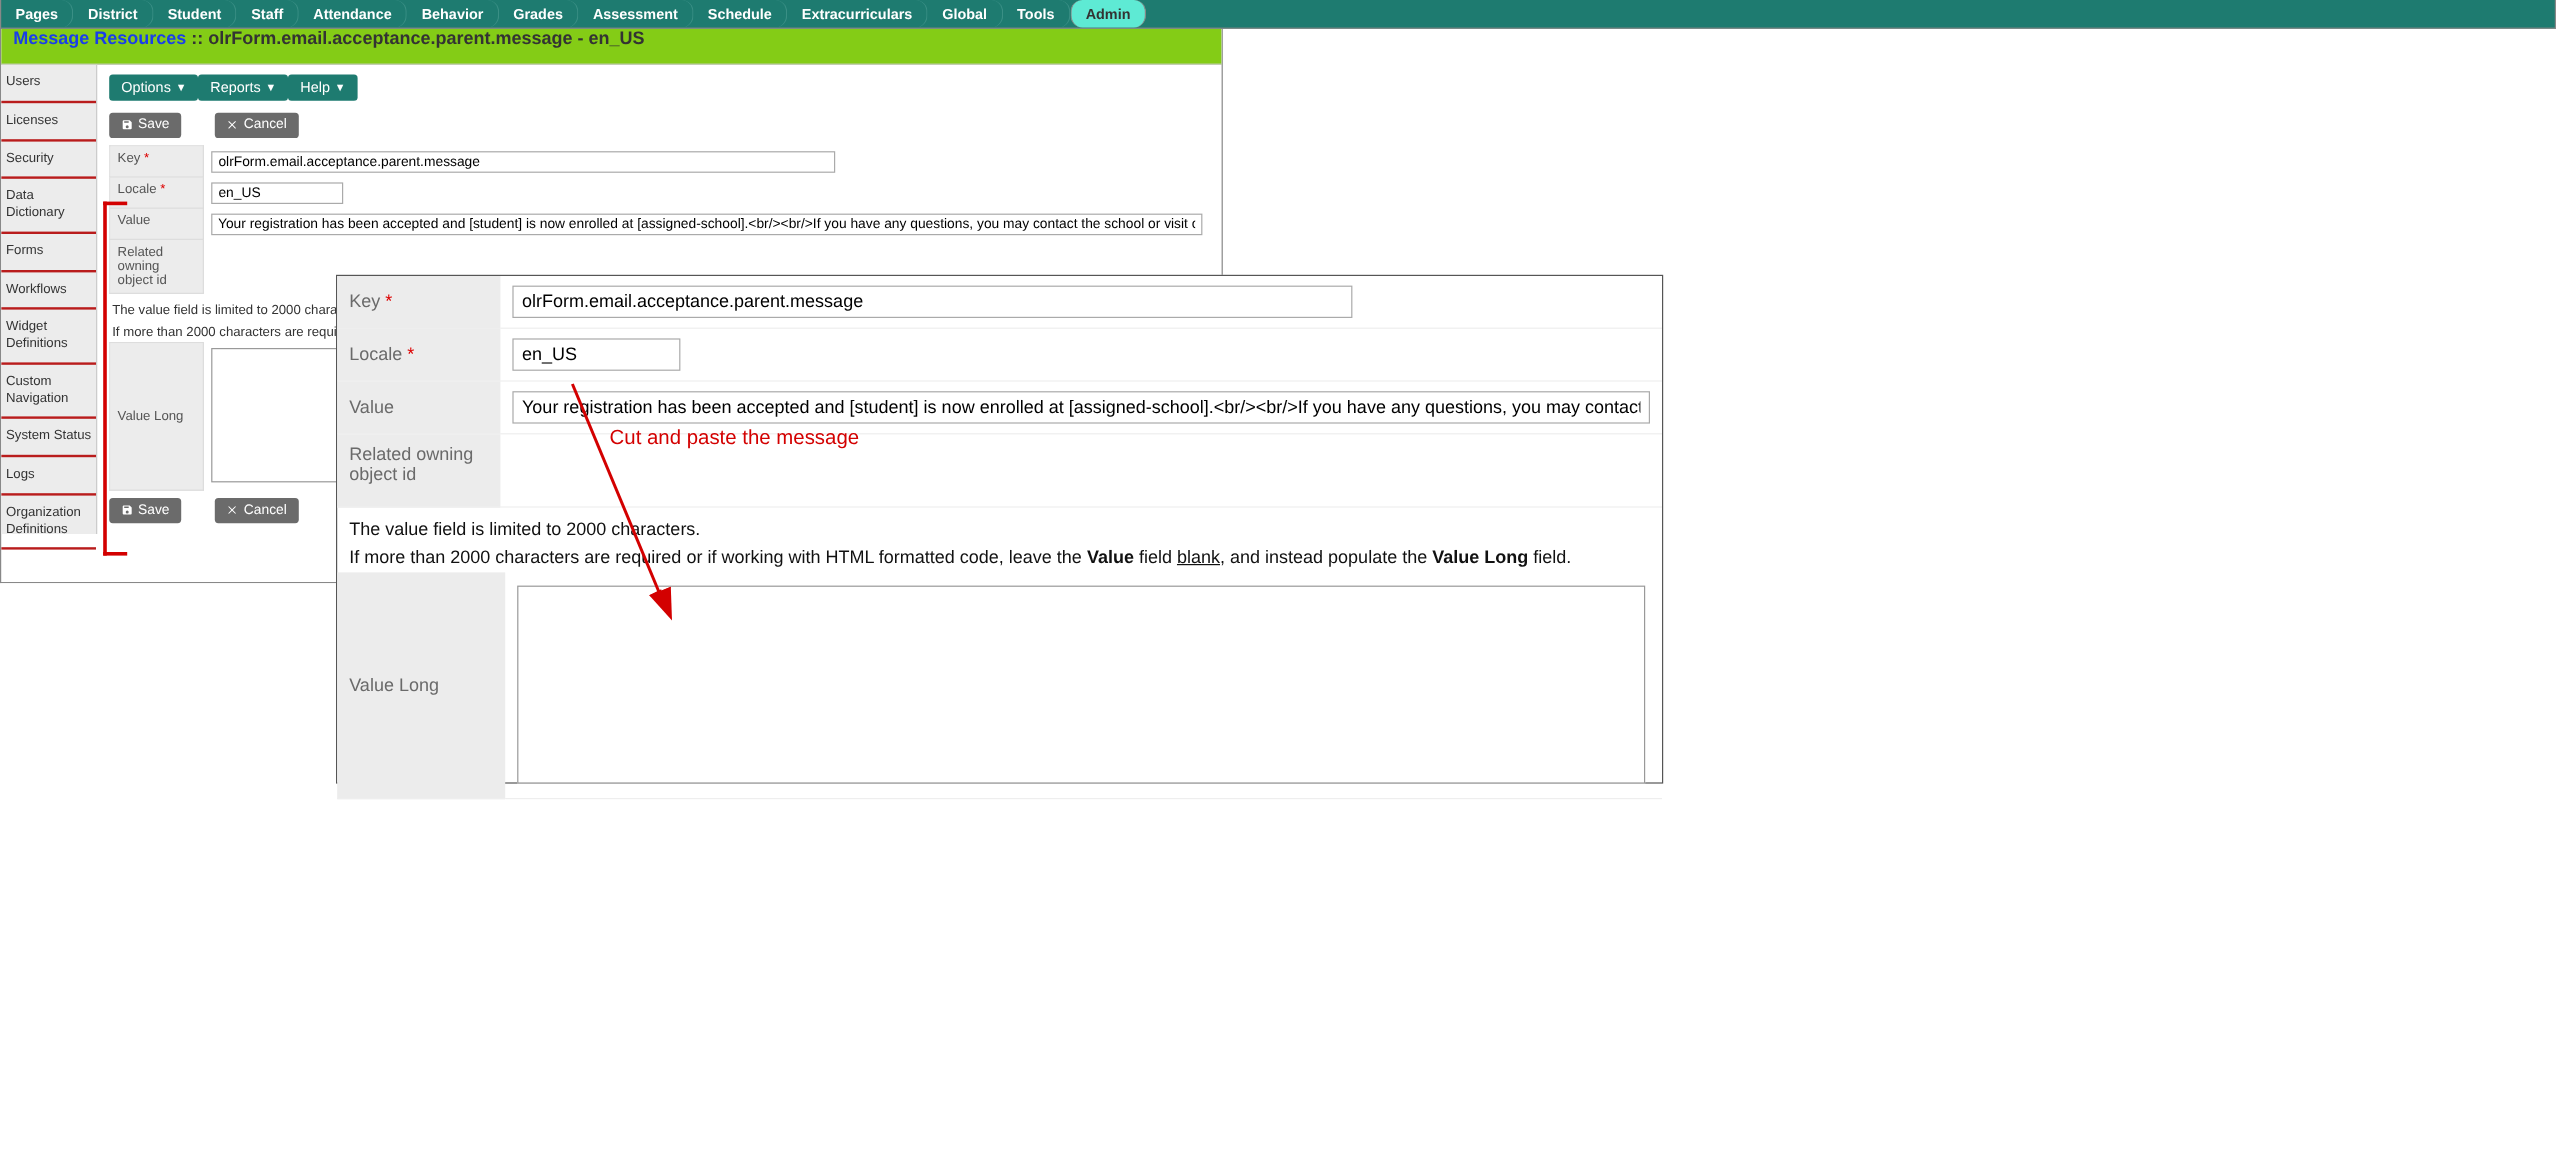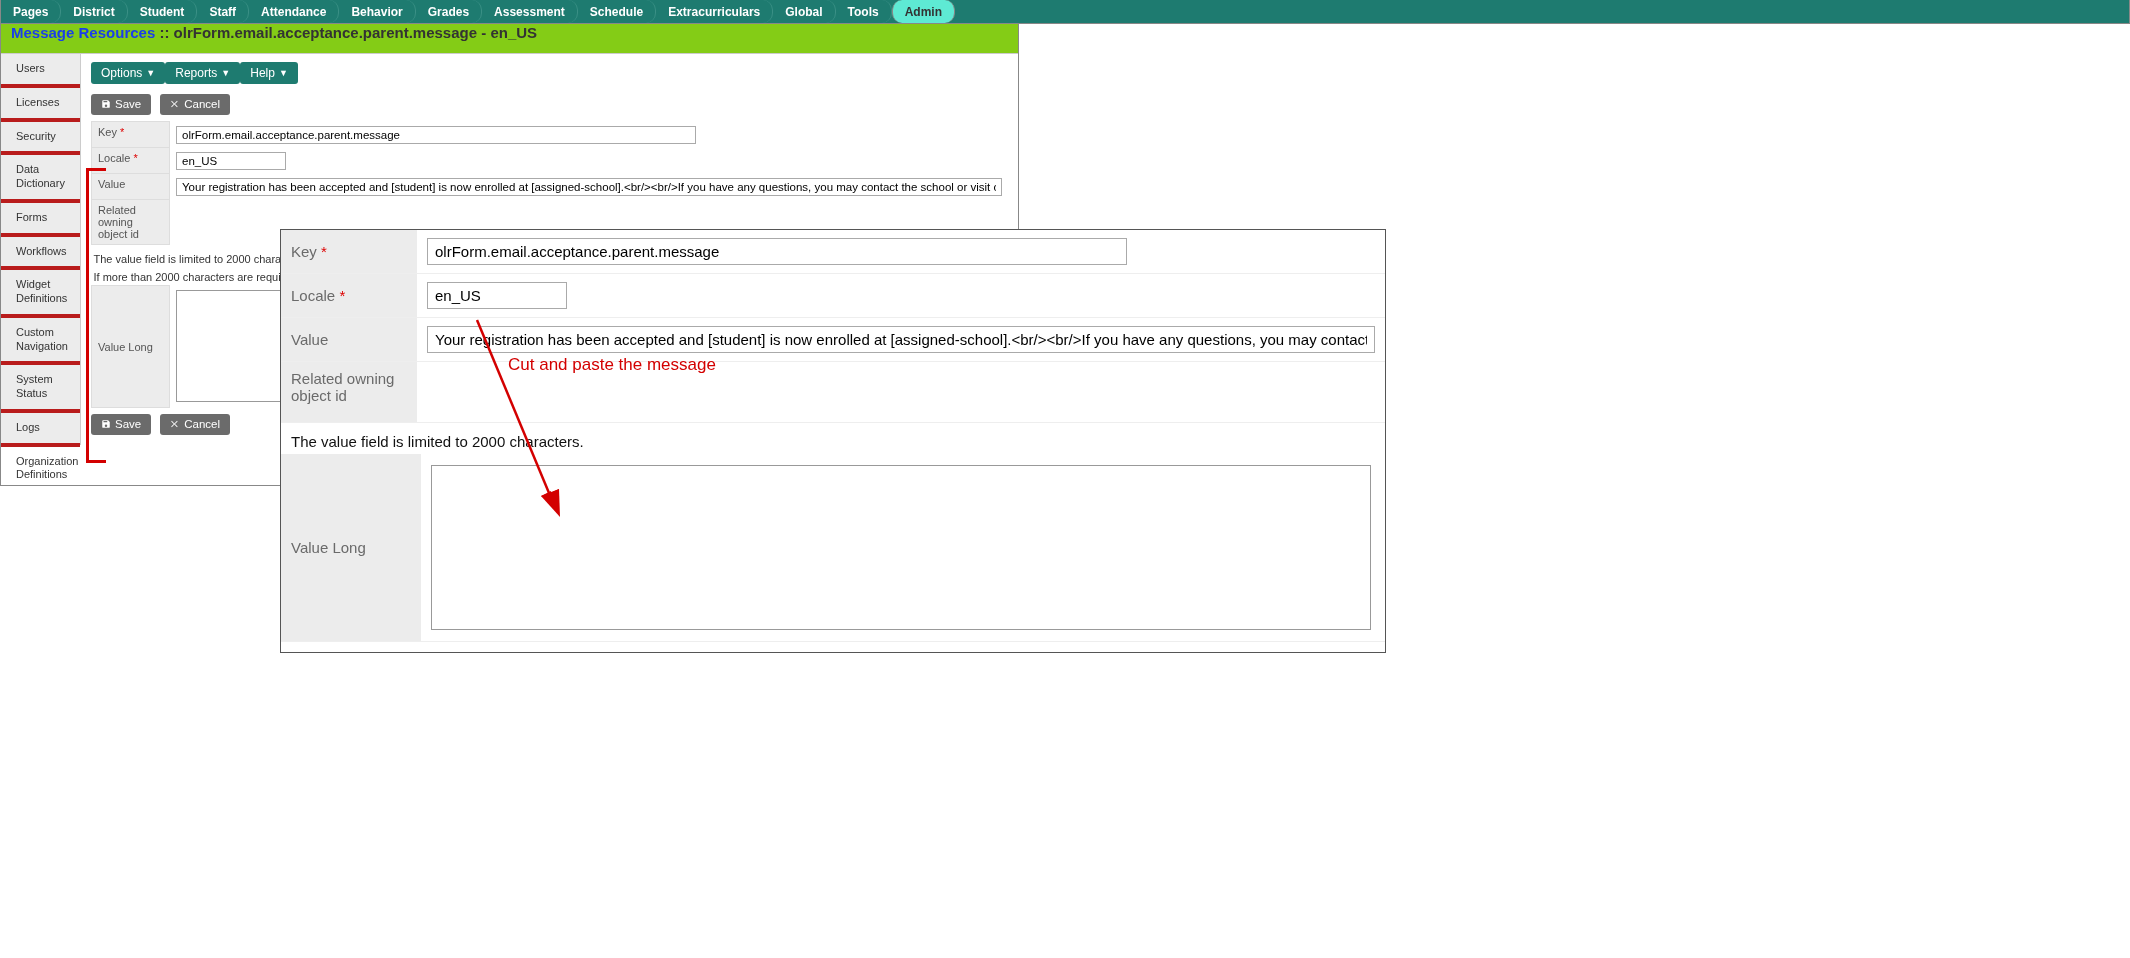--- a/index.html
+++ b/index.html
@@ -52,35 +52,35 @@
   .breadcrumb a { color:#1a3eea; text-decoration:none; font-weight:600;}
   .breadcrumb .sep, .breadcrumb .cur { color:#333; }
   .breadcrumb .cur { font-weight:600;}
 
   .body-row { display:flex; height:calc(100% - 46px - 24px); }
   .sidenav {
     width:80px; border-right:1px solid #ccc; background:#ececec;
     display:flex; flex-direction:column;
   }
   .sidenav .item {
-    padding:8px 15px; font-size:11px; color:#333;
-    border-bottom:4px solid #b91c1c; cursor:pointer; line-height:1.25;
+    padding:8px 4px; font-size:11px; color:#333;
+    border-bottom:2px solid #b91c1c; cursor:pointer; line-height:1.25;
   }
 
   .main { flex:1; padding:8px 10px; overflow:hidden; }
 
   .btnrow { display:flex; margin:0 0 10px 0;}
   .btngreen {
     background:#1e7b70; color:#fff; border:none;
     padding:4px 10px; font-size:12px; border-radius:3px;
     display:inline-flex; align-items:center; gap:4px; cursor:pointer;
   }
   .caret { font-size:9px; }
 
-  .actionrow { display:flex; gap:9px; margin-bottom:6px;}
+  .actionrow { display:flex; gap:28px; margin-bottom:6px;}
   .btngray {
     background:#6b6b6b; color:#fff; border:none;
     padding:4px 10px 5px; font-size:11.5px; border-radius:3px;
     display:inline-flex; align-items:center; gap:4px; cursor:pointer;
   }
   .btngray svg { width:10px; height:10px; fill:#fff;}
 
   .form-table { width:100%; border-collapse:collapse; margin-top:2px; }
   .form-table td { padding:4px 6px; vertical-align:top; font-size:11px; }
   .form-table td.lab {
@@ -319,20 +319,23 @@
         <input class="ztext zval" value="Your registration has been accepted and [student] is now enrolled at [assigned-school].&lt;br/&gt;&lt;br/&gt;If you have any questions, you may contact the school or visit o" style="">
       </td>
     </tr>
     <tr>
       <td class="lab" style="padding-bottom:18px;">Related owning object id</td>
       <td class="field"></td>
     </tr>
   </tbody>
     </table>
   <div class="zhint">The value field is limited to 2000 characters.</div>
+  <div class="zhint" style="padding-top:2px;">
+    <span>If more than 2000 characters are required or if working with HTML formatted code, leave the </span><b>Value</b><span> field </span><u>blank</u><span>, and instead populate the </span><b>Value Long</b><span> field.</span>
+  </div>
   <table class="zform-table zvalue-long-cell">
     <tbody>
         <tr>
       <td class="lab" style="height:180px;">Value Long</td>
       <td class="field">
         <textarea class="zarea" style=""></textarea>
       </td>
     </tr>
   </tbody>
     </table>

